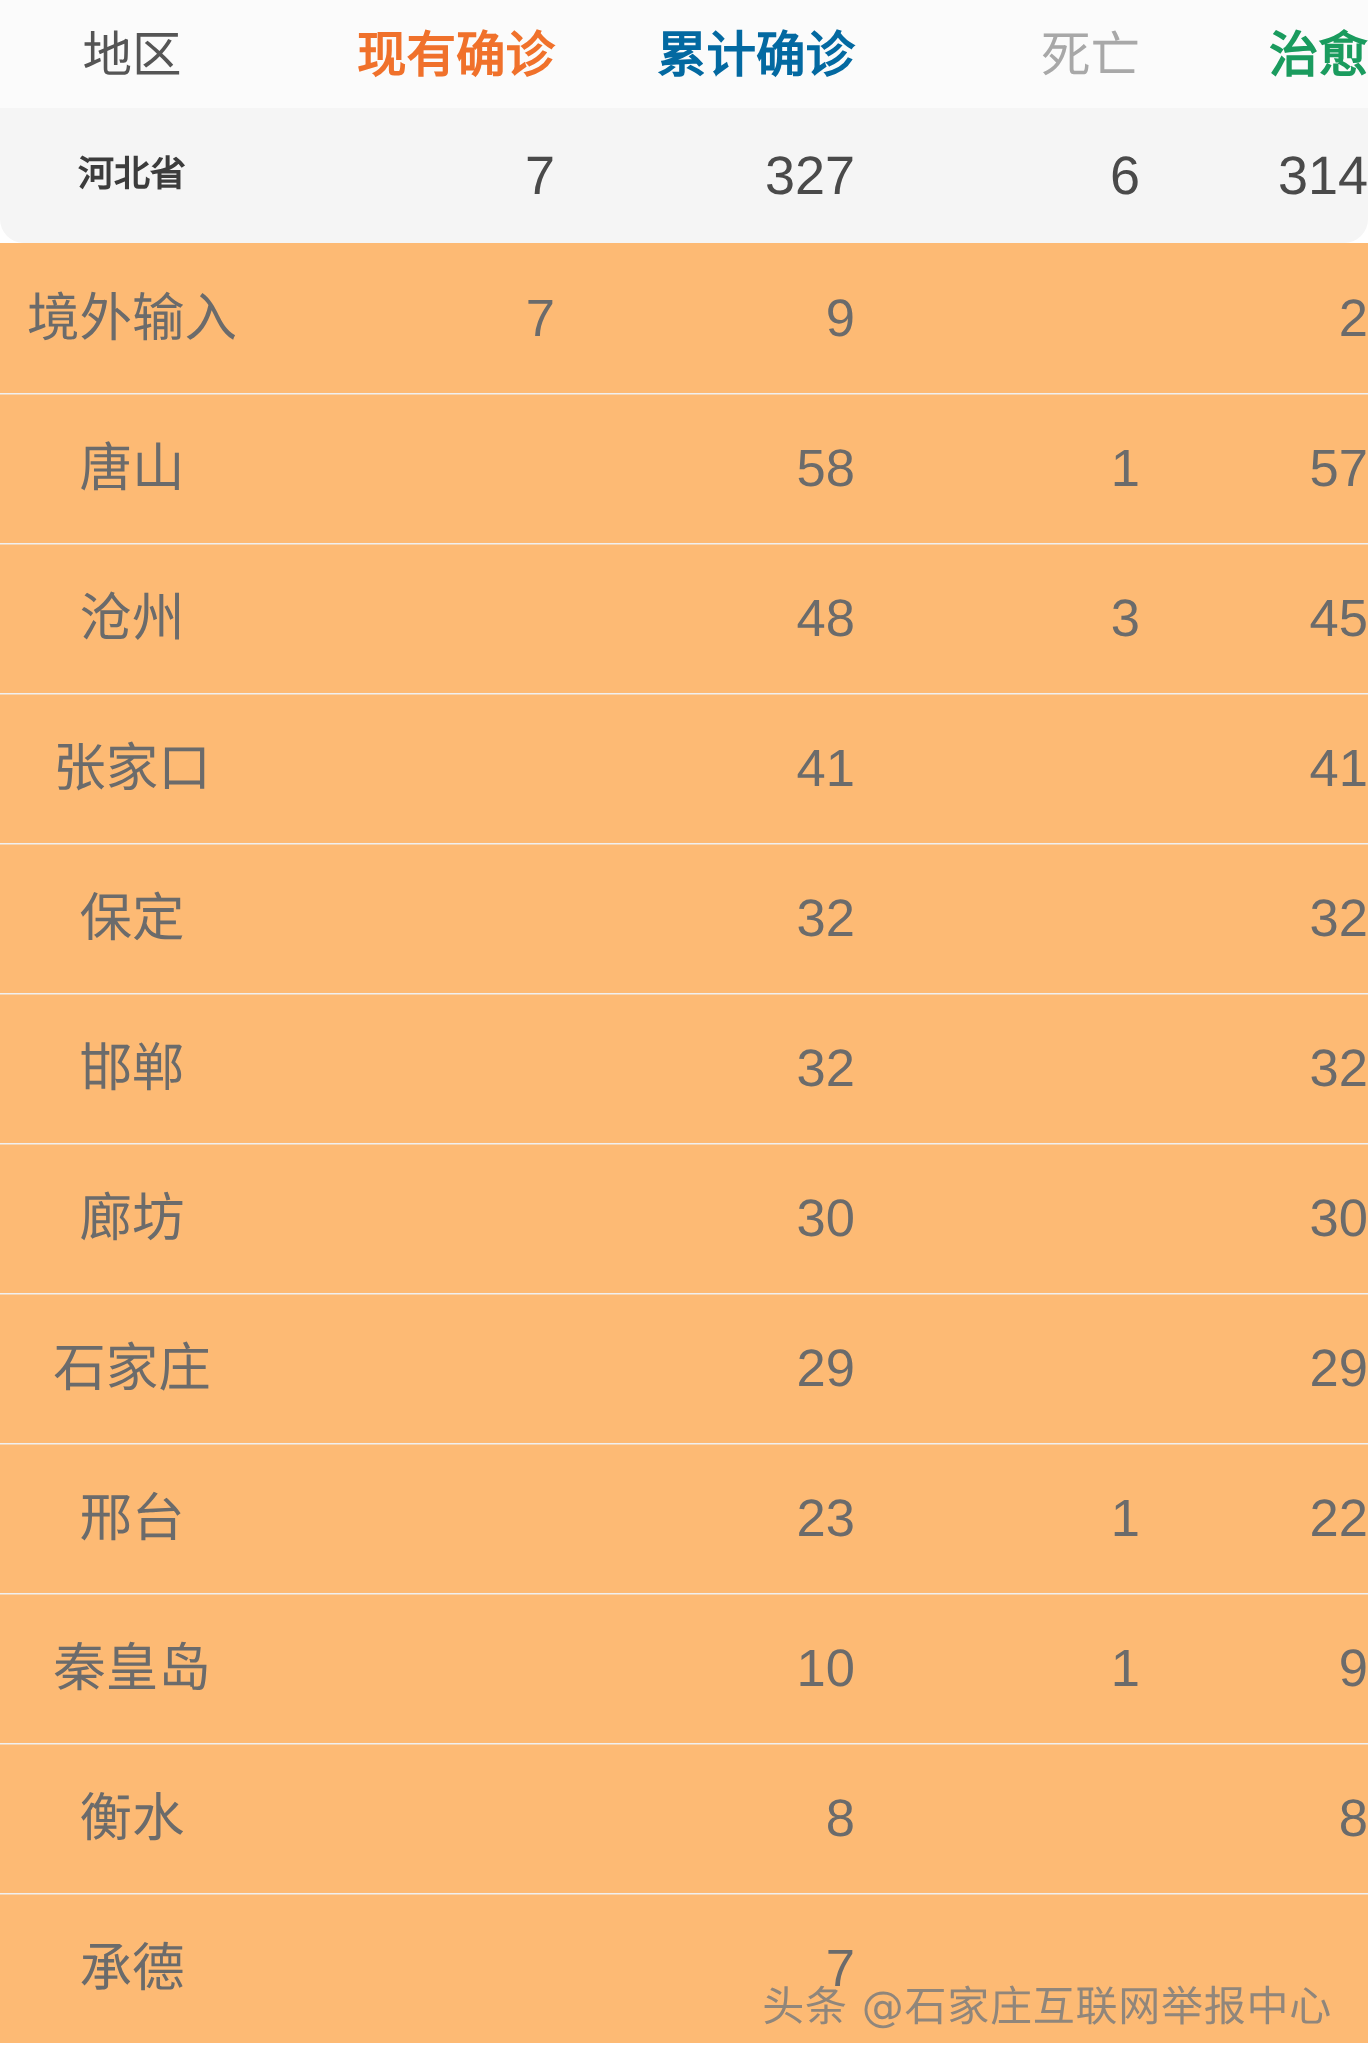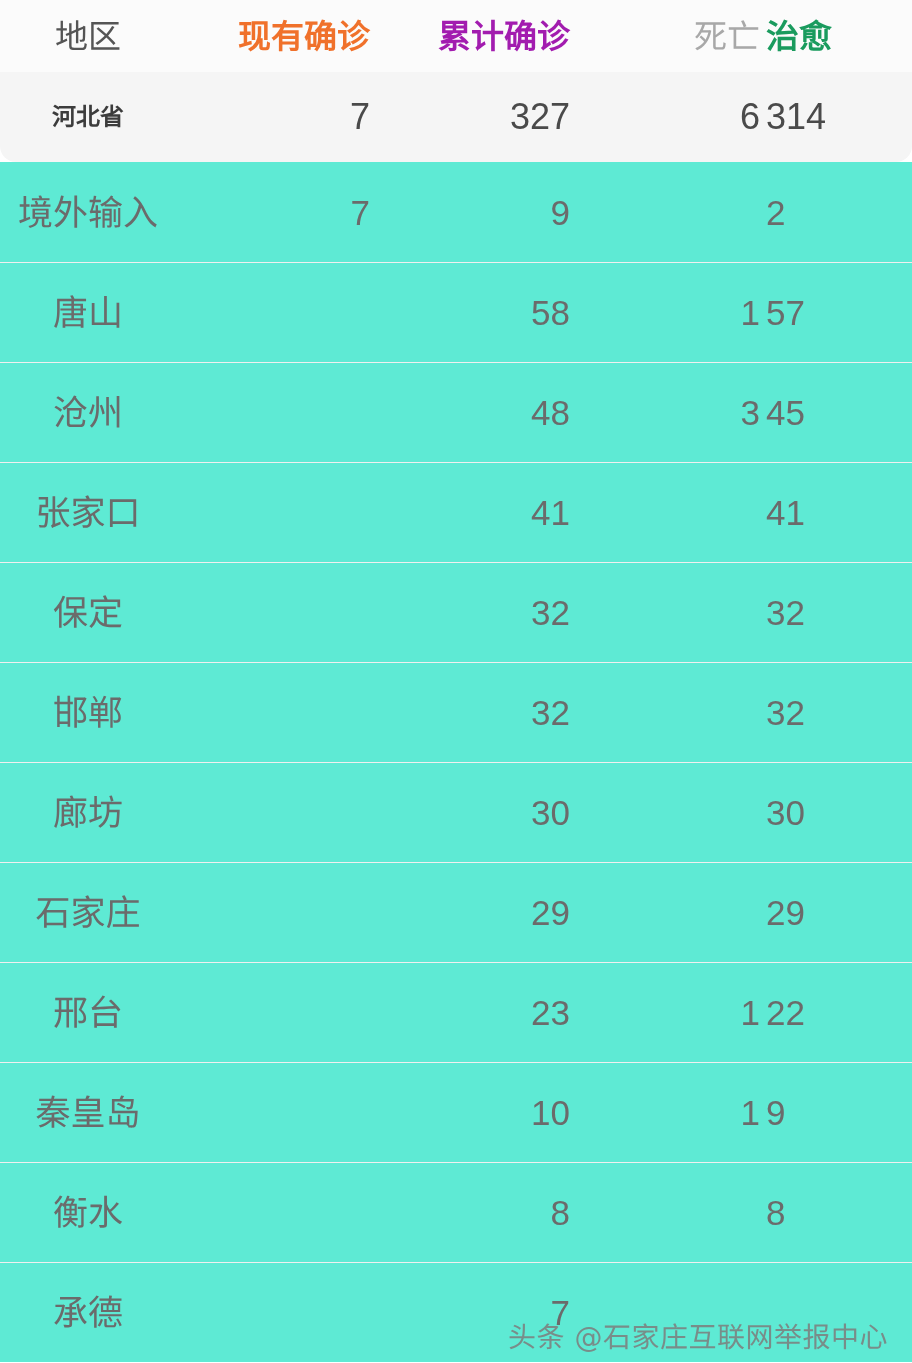--- a/index.html
+++ b/index.html
@@ -60,22 +60,21 @@
   .col-death {
     width: 190px;
     flex: 0 0 190px;
     text-align: right;
     padding-right: 6px;
     box-sizing: border-box;
   }
   .col-cure {
     width: 146px;
     flex: 1 1 auto;
-    text-align: left;
-    padding-right: 32px;
+    text-align: right;
     box-sizing: border-box;
   }
 
   .thead .col-region { color: #555555; font-weight: 400; }
   .thead .col-current { color: #f0712b; font-weight: 700; }
   .thead .col-total   { color: #c85a22; font-weight: 700; }
   .thead .col-death   { color: #a8a8a8; font-weight: 400; }
   .thead .col-cure    { color: #1a9b5e; font-weight: 700; }
 
   
@@ -103,21 +102,21 @@
   
   .tbody {
     position: relative;
     background: #ffffff;
   }
   .row {
     position: relative;
     height: 100px;
     display: flex;
     align-items: center;
-    background: #5eead4;
+    background: #fdba74;
     box-sizing: border-box;
   }
   .row + .row {
     border-top: 1px solid #f0f0f0;
   }
   .row .cell {
     font-size: 35px;
     color: #6b6b6b;
     line-height: 1;
   }
@@ -143,21 +142,21 @@
   }
 </style>
 </head>
 <body>
 
 <div class="table-wrap">
 
   <div class="thead">
     <div class="cell col-region" style="color: rgb(85, 85, 85);">地区</div>
     <div class="cell col-current" style="color: rgb(240, 113, 43);">现有确诊</div>
-    <div class="cell col-total" style="color: #a21caf;">累计确诊</div>
+    <div class="cell col-total" style="color: #0369a1;">累计确诊</div>
     <div class="cell col-death" style="color: rgb(168, 168, 168);">死亡</div>
     <div class="cell col-cure" style="color: rgb(26, 155, 94);">治愈</div>
   </div>
 
   <div class="row-province">
     <div class="cell col-region">河北省</div>
     <div class="cell col-current">7</div>
     <div class="cell col-total">327</div>
     <div class="cell col-death">6</div>
     <div class="cell col-cure">314</div>

